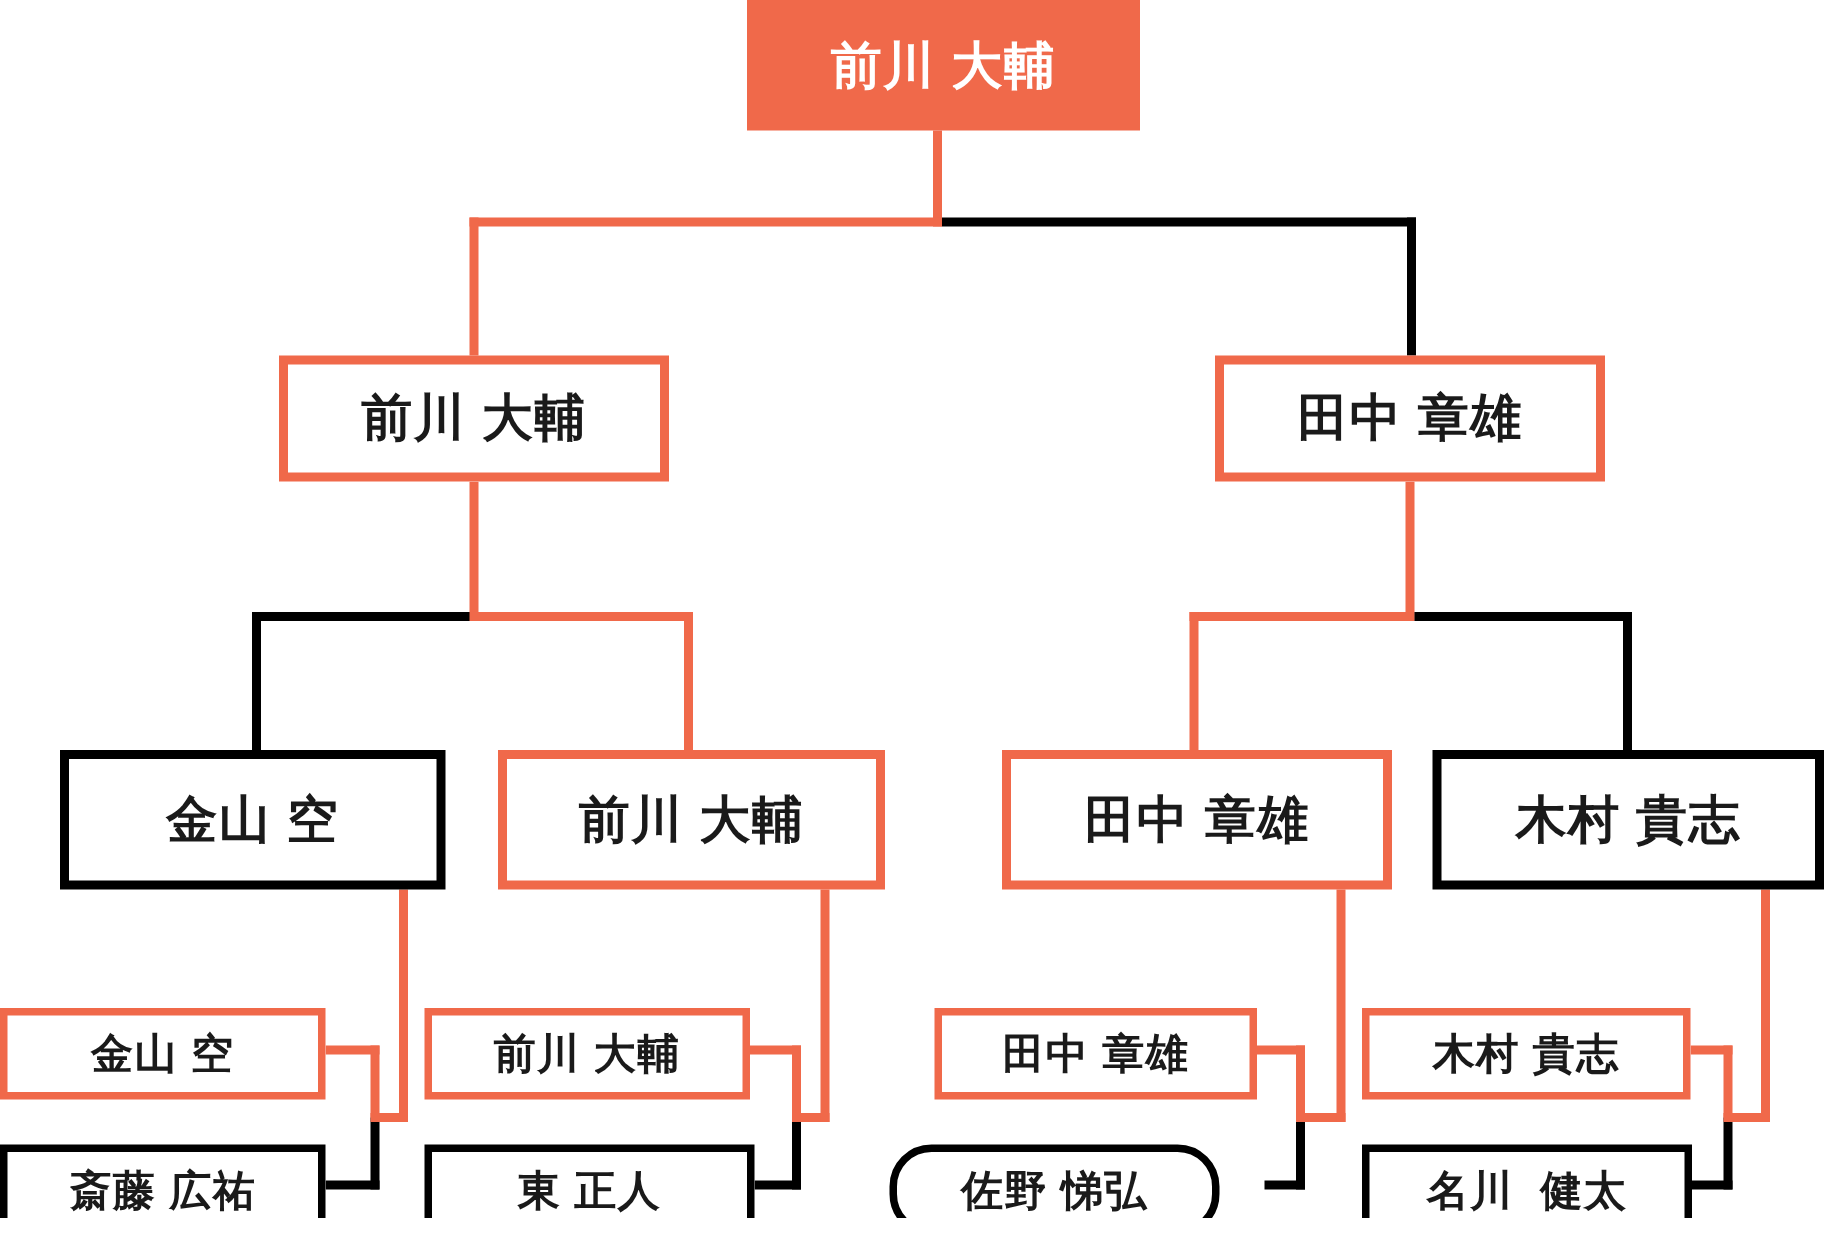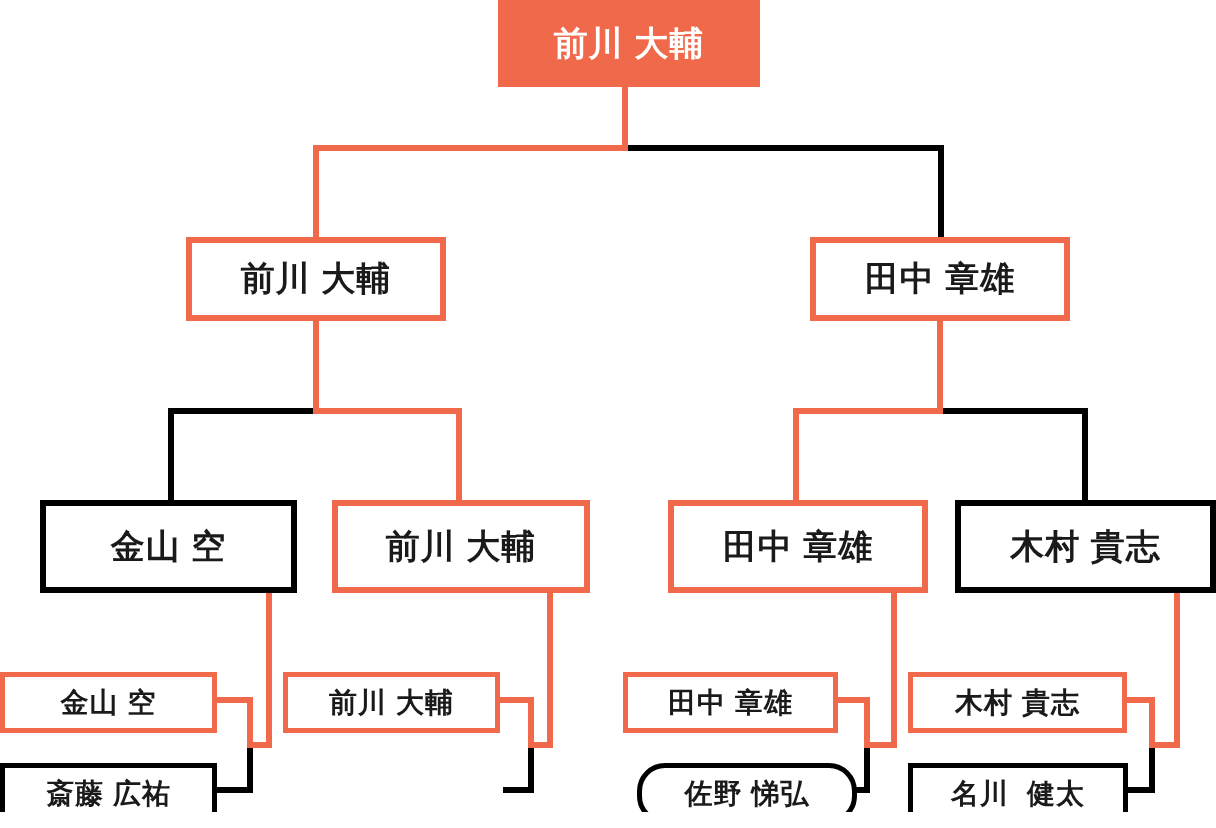--- a/index.html
+++ b/index.html
@@ -43,23 +43,24 @@
 
   <div class="node bb t-lg" style="left:40px;top:500px;width:257px;height:93px;">金山 空</div>
   <div class="node ob t-lg" style="left:332px;top:500px;width:258px;height:93px;">前川 大輔</div>
   <div class="node ob t-lg" style="left:668px;top:500px;width:260px;height:93px;">田中 章雄</div>
   <div class="node bb t-lg" style="left:955px;top:500px;width:261px;height:93px;">木村 貴志</div>
 
   <div class="node ob-s t-sm" style="left:0px;top:672px;width:217px;height:61px;">金山 空</div>
   <div class="node bb-s t-sm" style="left:0px;top:763px;width:217px;height:61px;text-align:center;">斎藤 広祐</div>
 
   <div class="node ob-s t-sm" style="left:283px;top:672px;width:217px;height:61px;">前川 大輔</div>
+  <div class="node bb-s t-sm" style="left:283px;top:763px;width:220px;height:61px;">東 正人</div>
 
   <div class="node ob-s t-sm" style="left:623px;top:672px;width:215px;height:61px;">田中 章雄</div>
-  <div class="node bb-s t-sm" style="left:637px;top:763px;width:220px;height:61px;border-radius:28px;">佐野 悌弘</div>
+  <div class="node bb-s t-sm" style="left:593px;top:763px;width:220px;height:61px;border-radius:28px;">佐野 悌弘</div>
 
   <div class="node ob-s t-sm" style="left:908px;top:672px;width:219px;height:61px;">木村 貴志</div>
   <div class="node bb-s t-sm" style="left:908px;top:763px;width:220px;height:61px;font-family:Liberation Mono, monospace;">名川 健太</div>
 
   <div class="ln lo" style="left:622px;top:87px;width:6px;height:64px;"></div>
   <div class="ln lo" style="left:313px;top:145px;width:315px;height:6px;"></div>
   <div class="ln lb" style="left:628px;top:145px;width:316px;height:6px;"></div>
   <div class="ln lo" style="left:313px;top:145px;width:6px;height:95px;"></div>
   <div class="ln lb" style="left:938px;top:145px;width:6px;height:95px;"></div>
 

